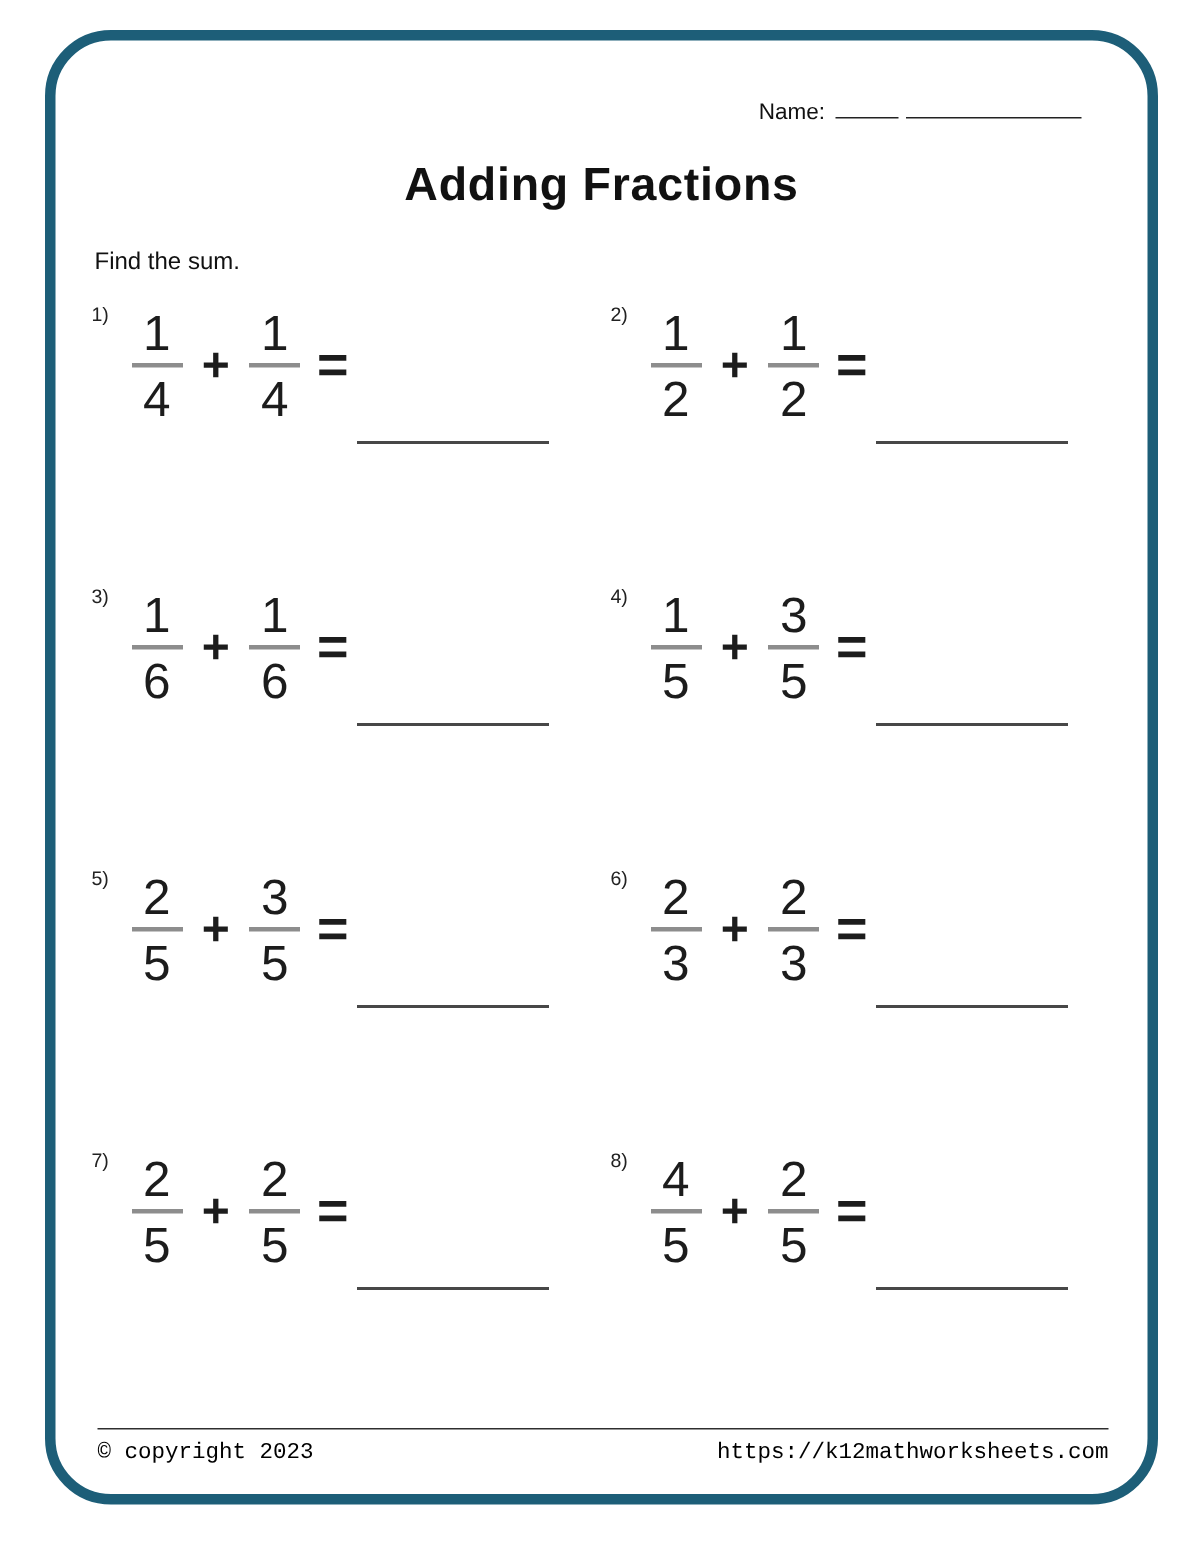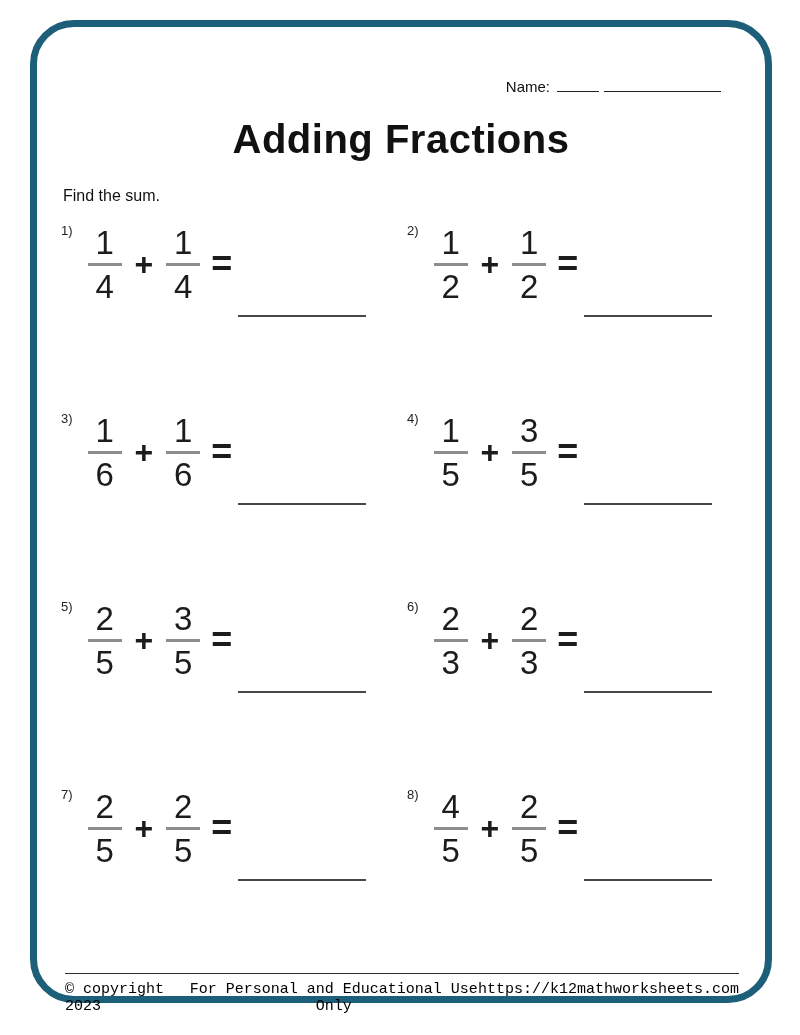--- a/index.html
+++ b/index.html
@@ -16,21 +16,21 @@
     left: 30px; top: 20px;
     width: 742px; height: 983px;
     border: 7px solid #1d5e78;
     border-radius: 44px;
     background: #ffffff;
   }
   .inner {
     height: 100%;
     display: flex;
     flex-direction: column;
-    padding: 17px 18px;
+    padding: 4px 18px;
   }
   
   .name-row {
     margin-top: 34px;
     padding-right: 26px;
     text-align: right;
     font-size: 15px;
     color: #111;
     white-space: nowrap;
   }
@@ -39,21 +39,21 @@
     border-bottom: 1.6px solid #222;
     height: 14px;
     vertical-align: baseline;
   }
   .name-line.seg1 { width: 42px; margin-left: 7px; }
   .name-line.seg2 { width: 117px; margin-left: 5px; }
   
   .title {
     margin-top: 22px;
     text-align: center;
-    font-size: 40px;
+    font-size: 31px;
     font-weight: 700;
     letter-spacing: 0.5px;
     color: #111;
   }
   
   .instruction {
     margin-top: 25px;
     padding-left: 8px;
     font-size: 16px;
     color: #111;
@@ -298,18 +298,17 @@
           </div>
           <span class="op eq">=</span>
           <span class="blank"></span>
         </div>
       </div>
 
     </div>
 
     <div class="footer">
       <span class="left">© copyright 2023</span>
-      <span class="center">For Personal and Educational Use Only</span>
       <span class="right">https://k12mathworksheets.com</span>
     </div>
 
   </div>
 </div>
 
 </body></html>

